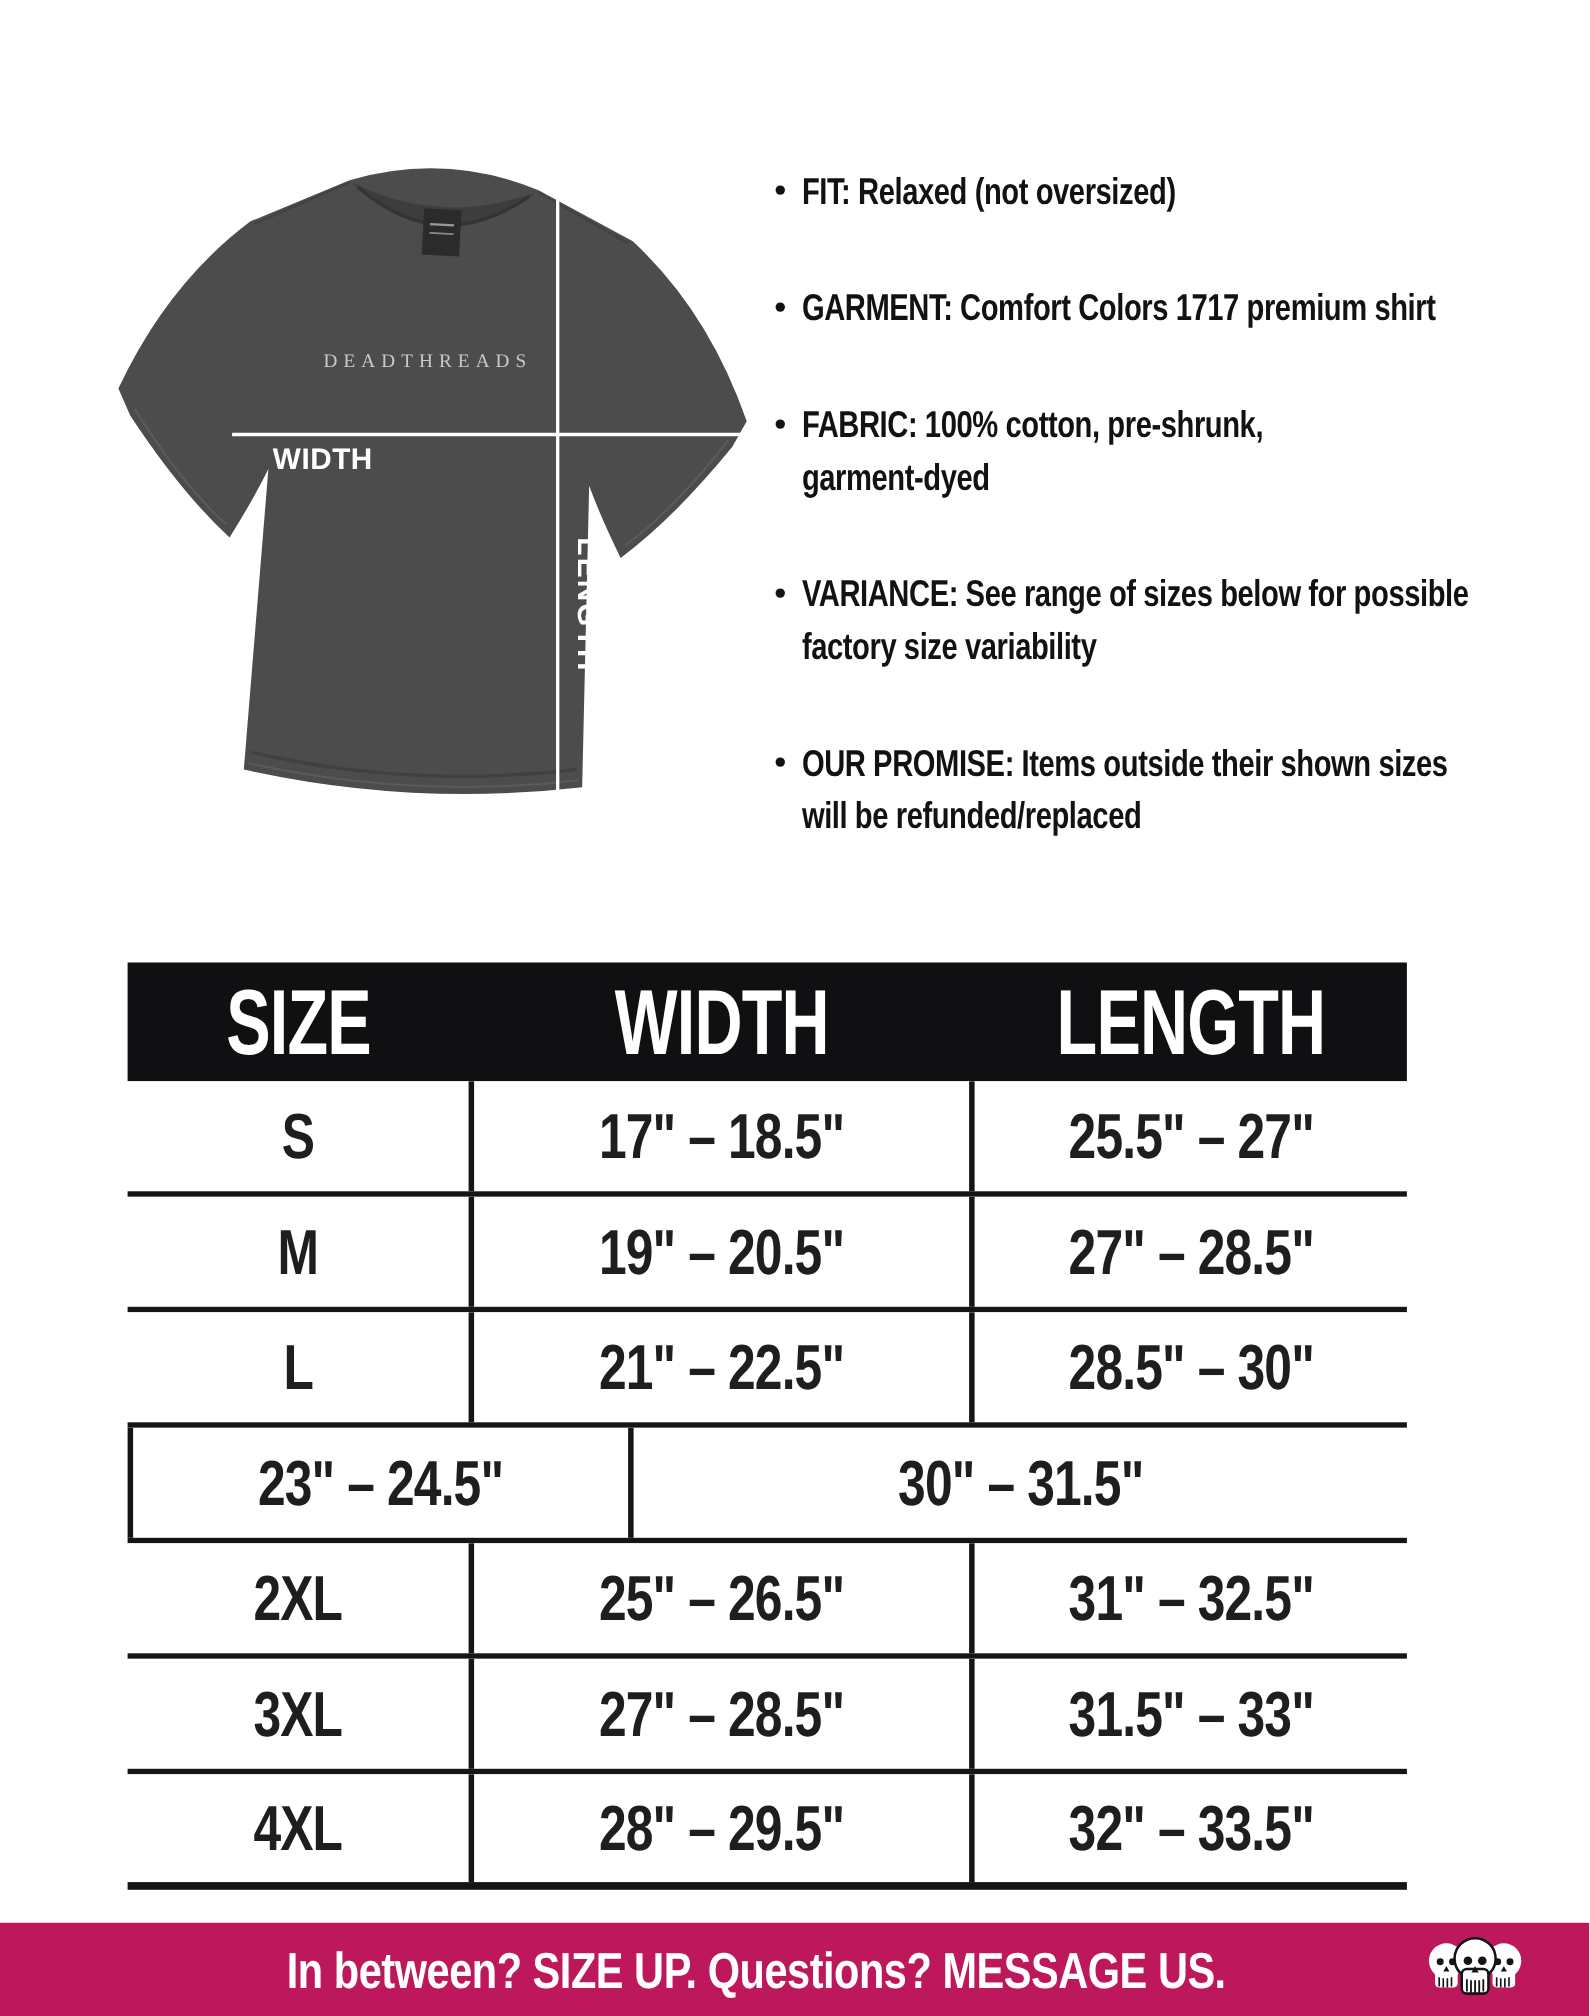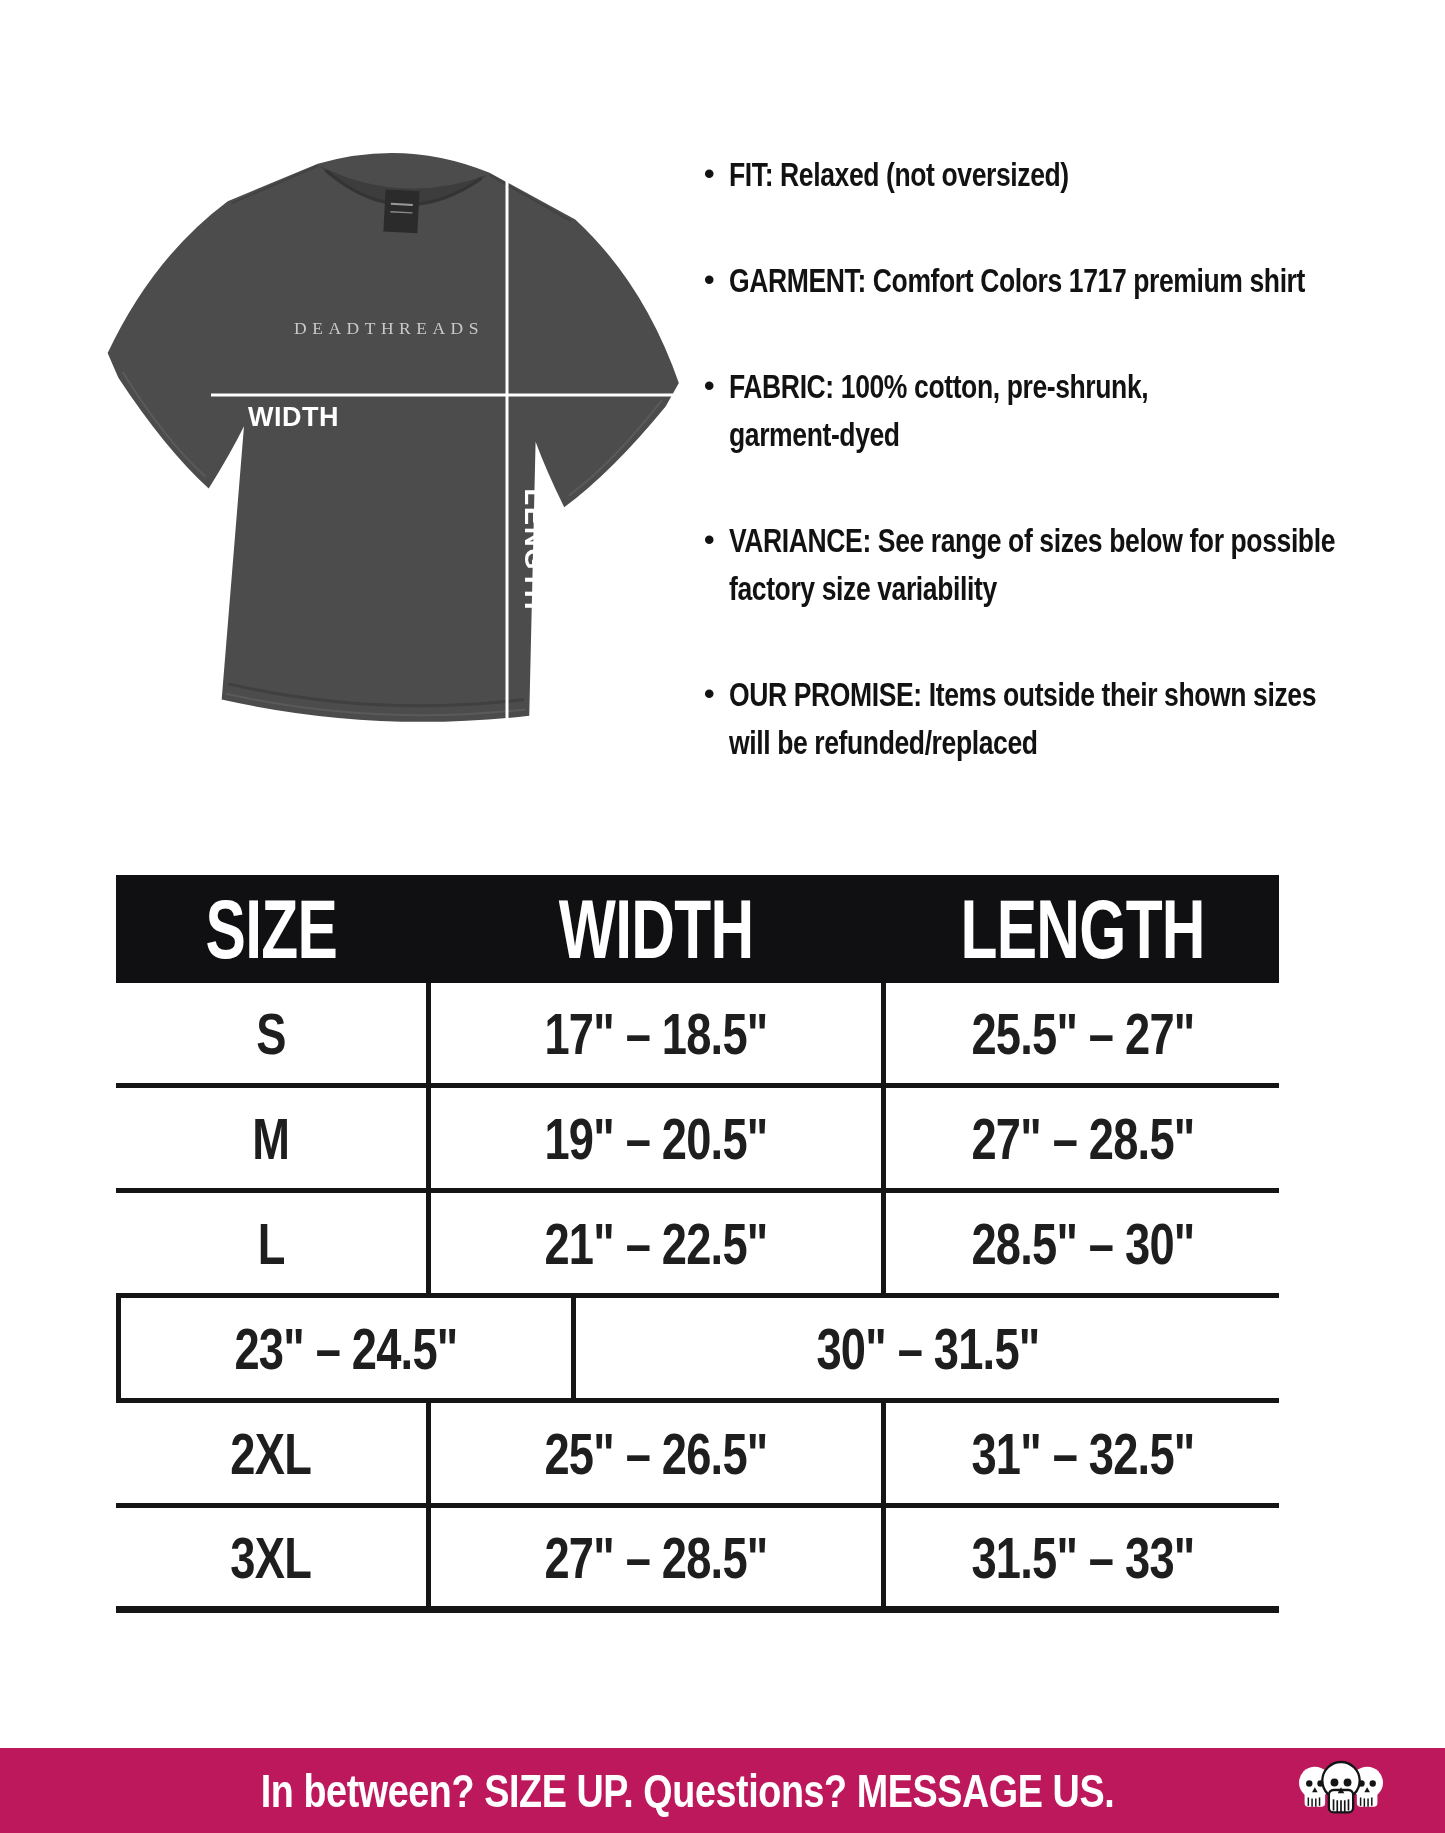--- a/index.html
+++ b/index.html
@@ -183,20 +183,31 @@
       <div class="c1">
           <span class="v">3XL</span>
         </div>
       <div class="c2">
           <span class="v">27" – 28.5"</span>
         </div>
       <div class="c3">
           <span class="v">31.5" – 33"</span>
         </div>
     </div>
+    <div class="trow">
+      <div class="c1">
+          <span class="v">4XL</span>
+        </div>
+      <div class="c2">
+          <span class="v">28" – 29.5"</span>
+        </div>
+      <div class="c3">
+          <span class="v">32" – 33.5"</span>
+        </div>
+    </div>
   </div>
 
   <div class="footer">
     <span class="ftxt">In between? SIZE UP. Questions? MESSAGE US.</span>
     <svg class="skulls" viewBox="0 0 120 76">
 
       <g>
         <circle cx="32" cy="30" r="17" fill="#ffffff"></circle>
         <rect x="21" y="38" width="22" height="18" rx="4" fill="#ffffff"></rect>
         <circle cx="26" cy="31" r="3.4" fill="#141417"></circle>

